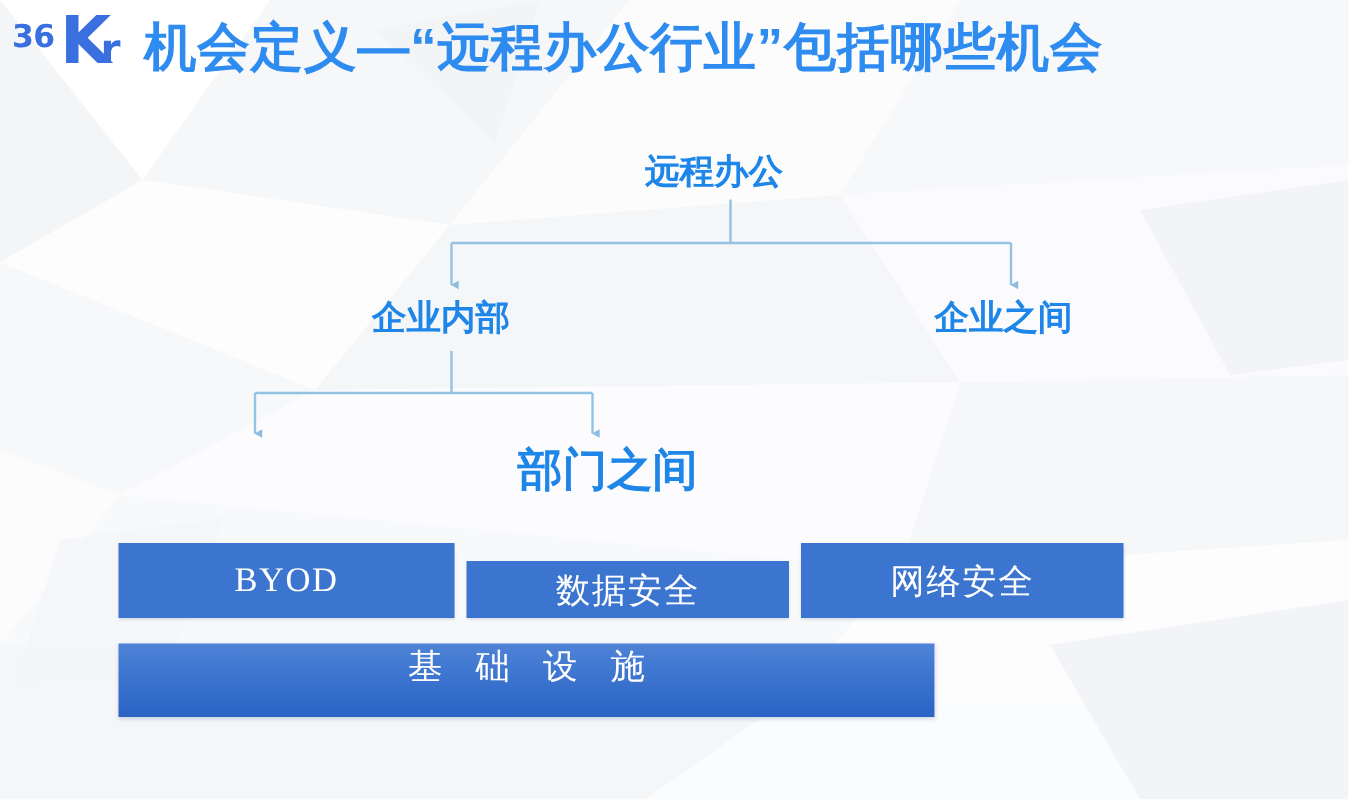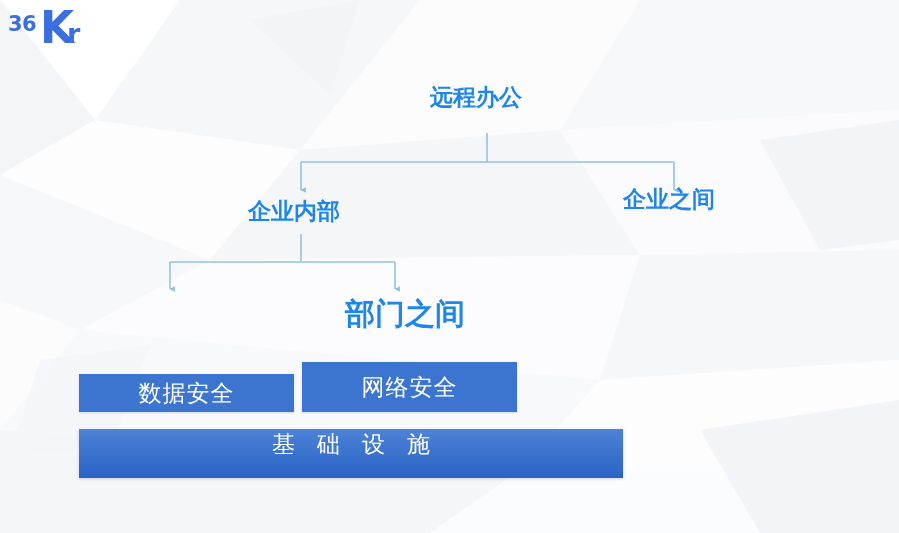--- a/index.html
+++ b/index.html
@@ -87,23 +87,23 @@
 
   
   .node {
     position: absolute;
     color: #1E86E9;
     font-weight: 700;
     white-space: nowrap;
     line-height: 1;
     user-select: none;
   }
-  .node-root   { font-size: 23px; left: 430px; top: 86px; }
+  .node-root   { font-size: 23px; left: 430px; top: 103px; }
   .node-l2a    { font-size: 23px; left: 248px; top: 200px; }
-  .node-l2b    { font-size: 23px; left: 623px; top: 188px; }
+  .node-l2b    { font-size: 23px; left: 623px; top: 200px; }
   .node-l3a    { font-size: 23px; left: 73px;  top: 299px; }
   .node-l3b    { font-size: 30px; left: 345px; top: 299px; }
 
   
   #connectors {
     position: absolute;
     left: 0;
     top: 0;
     width: 899px;
     height: 533px;
@@ -185,20 +185,21 @@
     <polygon points="760,140 899,120 899,240 820,250" fill="#f1f3f6" opacity="0.8"></polygon>
     <polygon points="40,360 150,345 110,450 10,455" fill="#f4f5f8" opacity="0.7"></polygon>
   </svg>
 
   <div class="header">
     <div class="logo">
       <span class="l36">36</span>
       <span class="lk">K</span>
       <span class="lr">r</span>
     </div>
+    <div class="slide-title">机会定义—“远程办公行业”包括哪些机会</div>
   </div>
 
   <svg id="connectors" viewBox="0 0 899 533">
     <defs>
       <marker id="arrowhead" markerWidth="7" markerHeight="7" refX="3.2" refY="5.4" orient="auto" markerUnits="userSpaceOnUse">
         <path d="M0.4,0.6 L3.2,5.8 L6,0.6 Z" fill="#8CBCE0"></path>
       </marker>
     </defs>
     <g stroke="#93C2E4" stroke-width="1.6" fill="none" stroke-linecap="butt">
 
@@ -219,20 +220,21 @@
       <path d="M395,262 L395,289" marker-end="url(#arrowhead)"></path>
     </g>
   </svg>
 
   <div class="node node-root">远程办公</div>
   <div class="node node-l2a">企业内部</div>
   <div class="node node-l2b">企业之间</div>
   <div class="node node-l3b">部门之间</div>
 
   <div class="box-row">
+    <div class="box box-byod">BYOD</div>
     <div class="box box-data">数据安全</div>
     <div class="box box-network">网络安全</div>
   </div>
 
   <div class="infra-bar">
     <span class="infra-text">基础设施</span>
   </div>
 
 </div>
 

